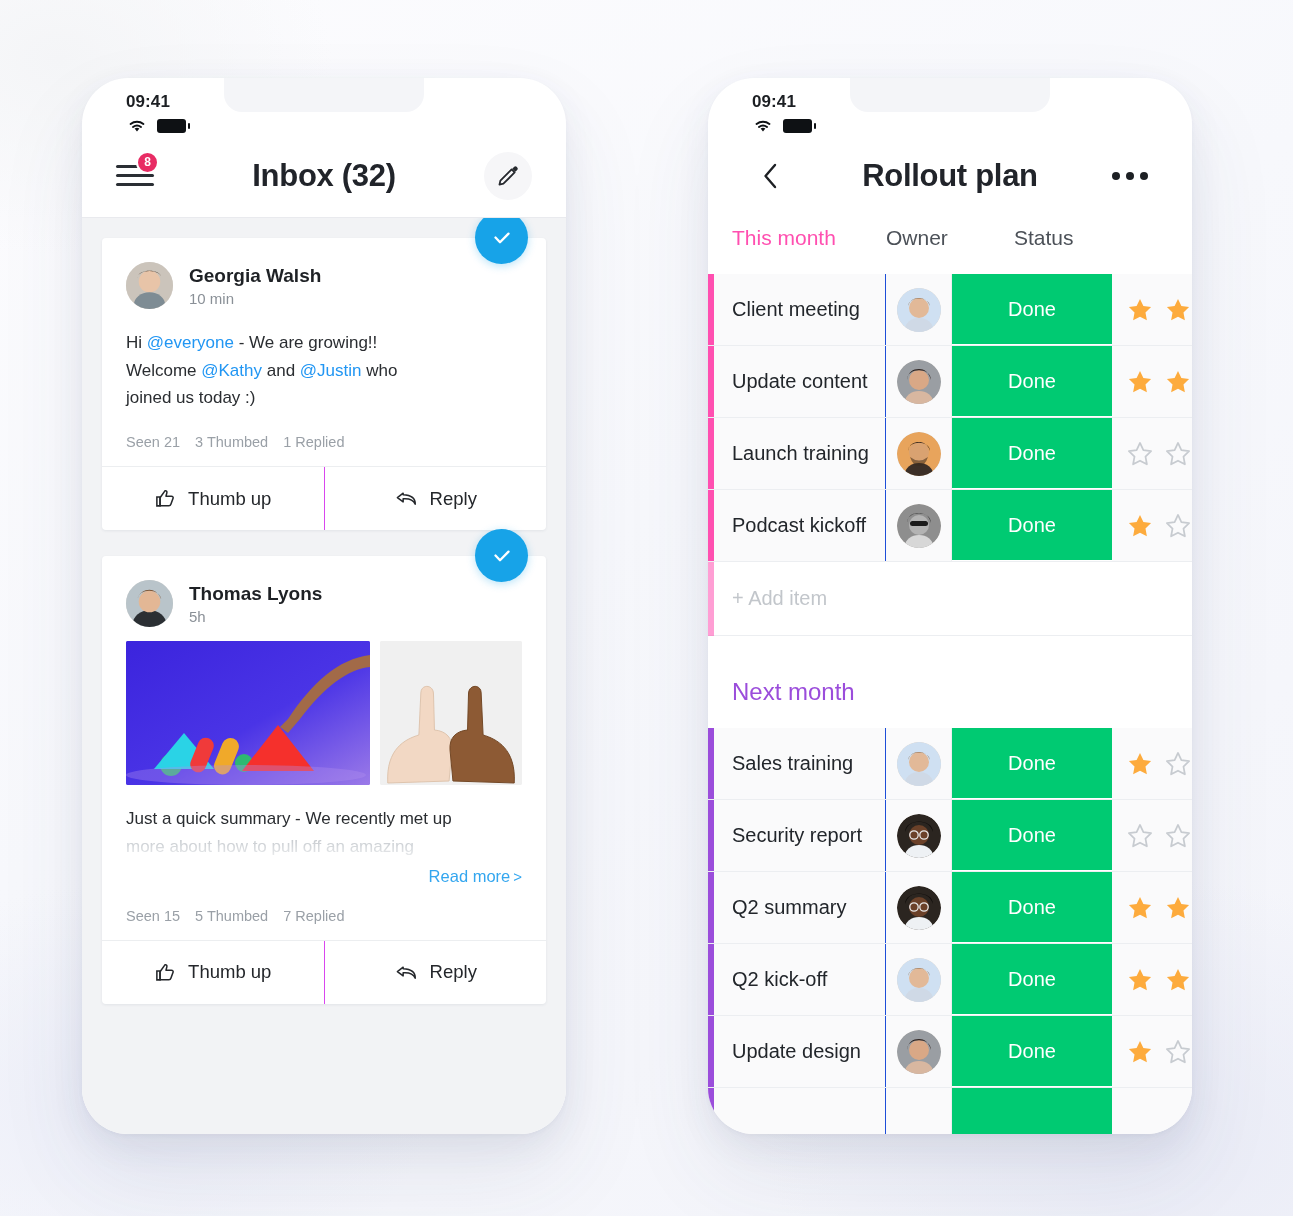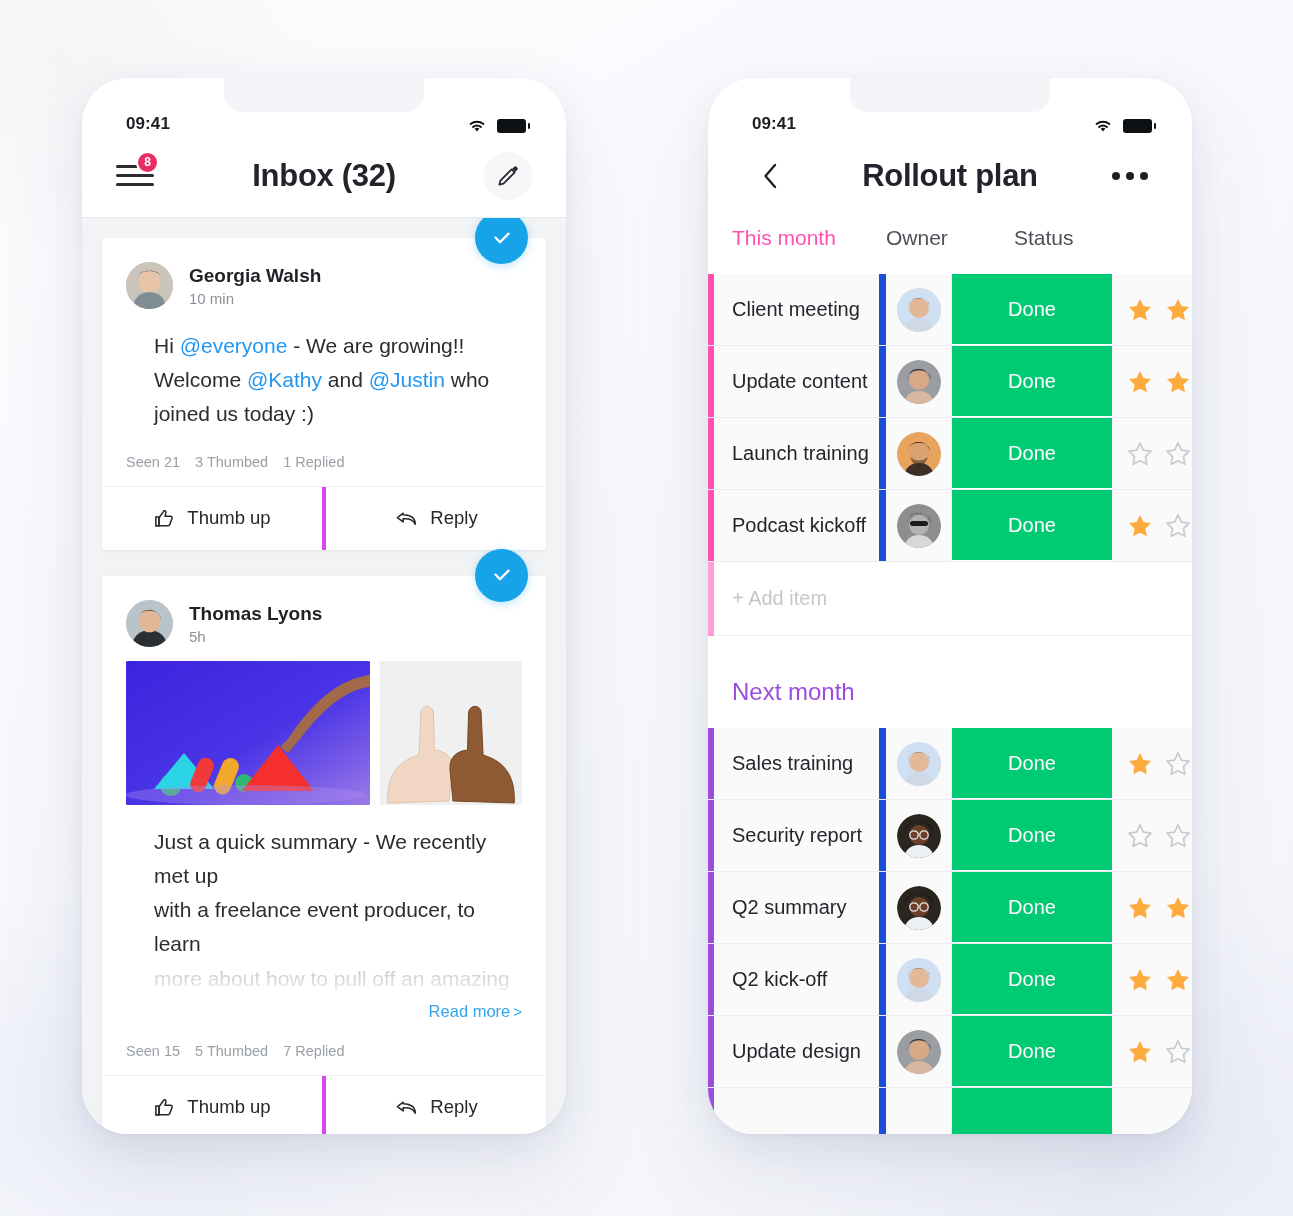--- a/index.html
+++ b/index.html
@@ -39,24 +39,25 @@
     width: 200px; height: 34px;
     background: #f4f5f8;
     border-bottom-left-radius: 18px;
     border-bottom-right-radius: 18px;
   }
 
   
   .statusbar {
     position: relative;
     height: 56px;
-    display: flex; align-items: flex-end;
+    display: flex; align-items: flex-start;
     justify-content: space-between;
     padding: 14px 40px 0 44px;
     z-index: 3;
+    flex-direction: column;
   }
   .status-time { font-size: 17px; font-weight: 600; color: #1c1f23; letter-spacing: .1px; }
   .status-right { display: flex; align-items: center; gap: 9px; }
   .battery {
     width: 29px; height: 14px;
     border-radius: 3px; background: #0e1114;
     position: relative;
   }
   .battery::after {
     content: ""; position: absolute;
@@ -124,33 +125,33 @@
   .card-head { display: flex; align-items: center; gap: 16px; padding: 24px 24px 0 24px; }
   .avatar {
     width: 47px; height: 47px; border-radius: 50%;
     flex: 0 0 47px; overflow: hidden; background: #d8d4cf;
   }
   .avatar svg { display: block; width: 100%; height: 100%; }
   .author { font-size: 19px; font-weight: 600; color: #1e2125; line-height: 1.25; }
   .timeago { font-size: 15px; color: #8a9097; margin-top: 2px; }
 
   .card-body { padding: 20px 24px 0 24px; }
-  .msg-text { font-size: 21px; line-height: 1.63; color: #2a2d31; margin-left: 28px; }
+  .msg-text { font-size: 17px; line-height: 1.63; color: #2a2d31; }
   .mention { color: #2196f3; }
 
   .meta { font-size: 14.5px; color: #9aa0a7; padding: 22px 24px 16px 24px; }
   .meta span { margin-right: 11px; }
 
   .actions { display: flex; border-top: 1px solid #eceef0; }
   .action {
     flex: 1; display: flex; align-items: center; justify-content: center;
     gap: 11px; padding: 20px 0; cursor: pointer;
     font-size: 18.5px; color: #24272b;
   }
-  .action + .action { border-left: 4px solid #d946ef; }
+  .action + .action { border-left: 1px solid #d946ef; }
 
   .media-row { display: flex; gap: 10px; padding: 14px 24px 0 24px; }
   .media-main {
     width: 244px; height: 144px; border-radius: 2px; overflow: hidden;
     background: linear-gradient(145deg,#4731dd 0%,#4b3ae3 45%,#7b5fe8 100%);
     position: relative; flex: 0 0 244px;
   }
   .media-side {
     flex: 1; height: 144px; border-radius: 2px; overflow: hidden;
     background: #f1f1f1; position: relative;
@@ -192,21 +193,21 @@
   .grp-title.purple { color: #9b4ddb; }
 
   .trow { display: flex; align-items: stretch; height: 72px; border-bottom: 1px solid #eceef1; }
   .accent { width: 6px; flex: 0 0 6px; }
   .accent.pink { background: #ff4fb0; }
   .accent.purple { background: #9b4ddb; }
   .cell-title {
     width: 172px; flex: 0 0 172px;
     display: flex; align-items: center; padding-left: 18px;
     font-size: 20px; color: #22262b;
-    background: #fafafb; border-right: 7px solid #1d4ed8;
+    background: #fafafb; border-right: 1px solid #1d4ed8;
   }
   .cell-owner {
     width: 66px; flex: 0 0 66px;
     display: flex; align-items: center; justify-content: center;
     background: #fafafb; border-right: 1px solid #eceef1;
   }
   .cell-owner .avatar { width: 44px; height: 44px; flex: 0 0 44px; }
   .cell-status {
     width: 160px; flex: 0 0 160px;
     display: flex; align-items: center; justify-content: center;
@@ -370,21 +371,20 @@
             <path d="M8 142 C6 108 26 98 40 94 L42 52 c0-9 13-9 13 1 l1 36 c12 1 19 8 18 20 l-3 31z" fill="none" stroke="#ddc3ad" stroke-width="1"></path>
             <path d="M138 142 C140 108 120 98 106 94 L104 52 c0-9-13-9-13 1 l-1 36 c-12 1-19 8-18 20 l3 31z" fill="#8d5a34"></path>
             <path d="M138 142 C140 108 120 98 106 94 L104 52 c0-9-13-9-13 1 l-1 36 c-12 1-19 8-18 20 l3 31z" fill="none" stroke="#724726" stroke-width="1"></path>
           </svg>
         </div>
       </div>
 
       <div class="card-body">
         <div class="msg-text fade-line">
           <div>Just a quick summary - We recently met up</div>
-          <div>with a freelance event producer, to learn</div>
           <div class="faded">more about how to pull off an amazing</div>
         </div>
       </div>
       <div class="readmore">
         <span>Read more</span><span class="chev">&gt;</span>
       </div>
 
       <div class="meta">
         <span>Seen 15</span>
         <span>5 Thumbed</span>

